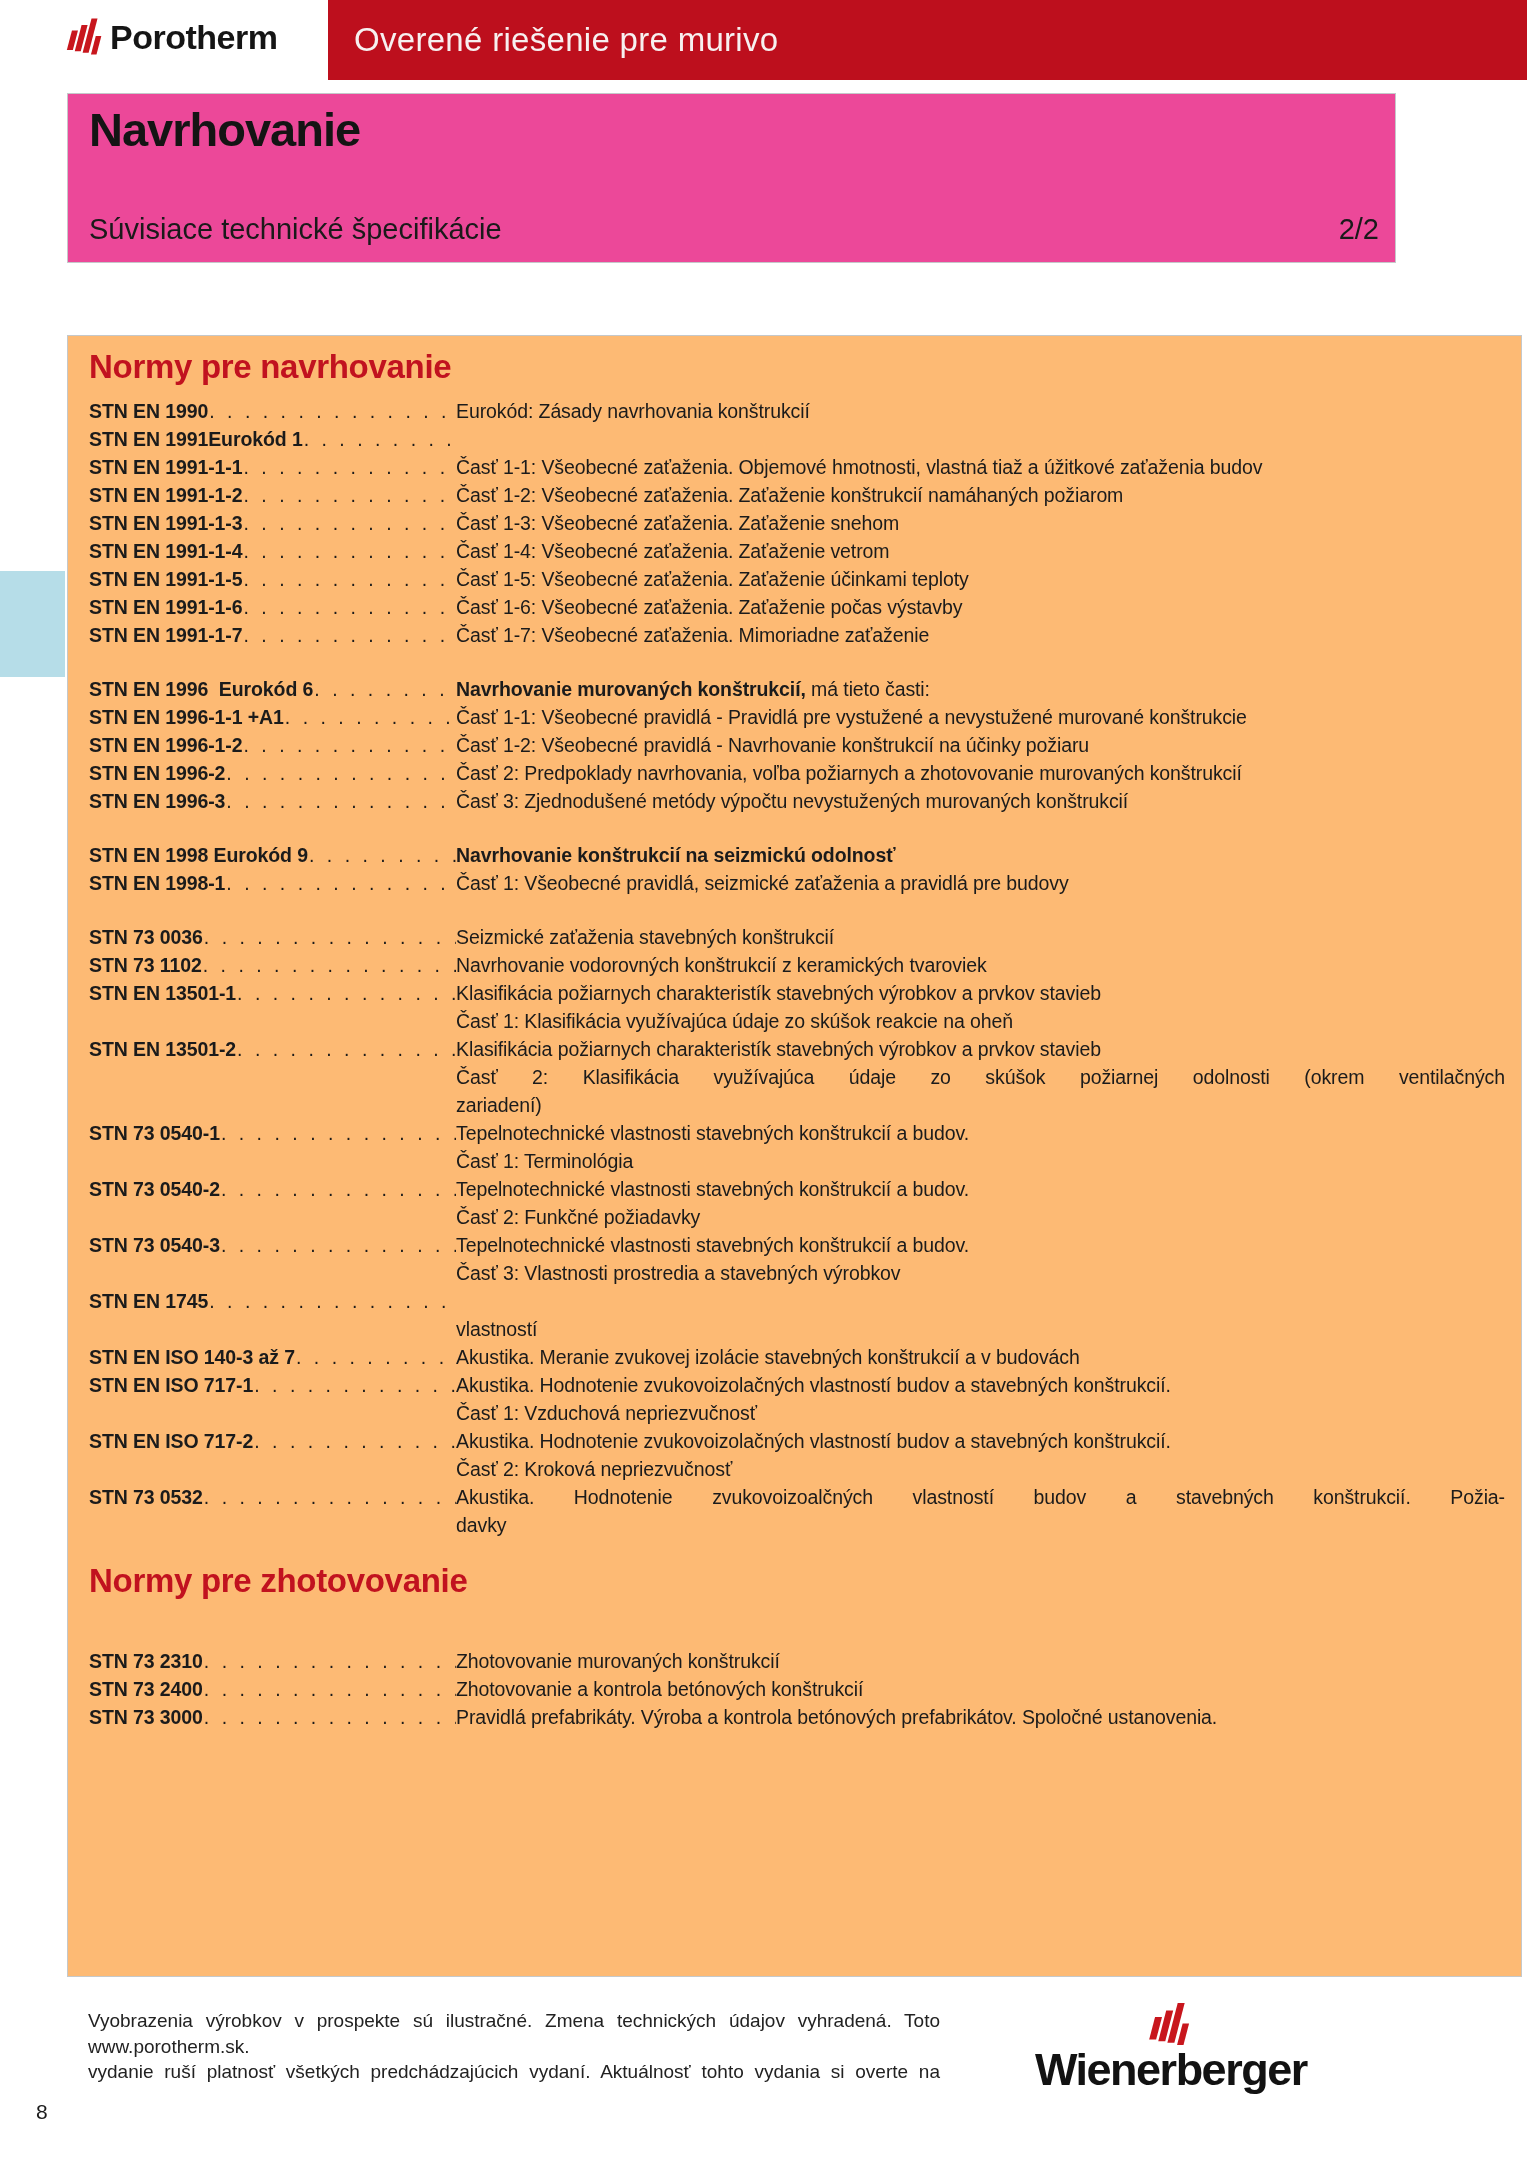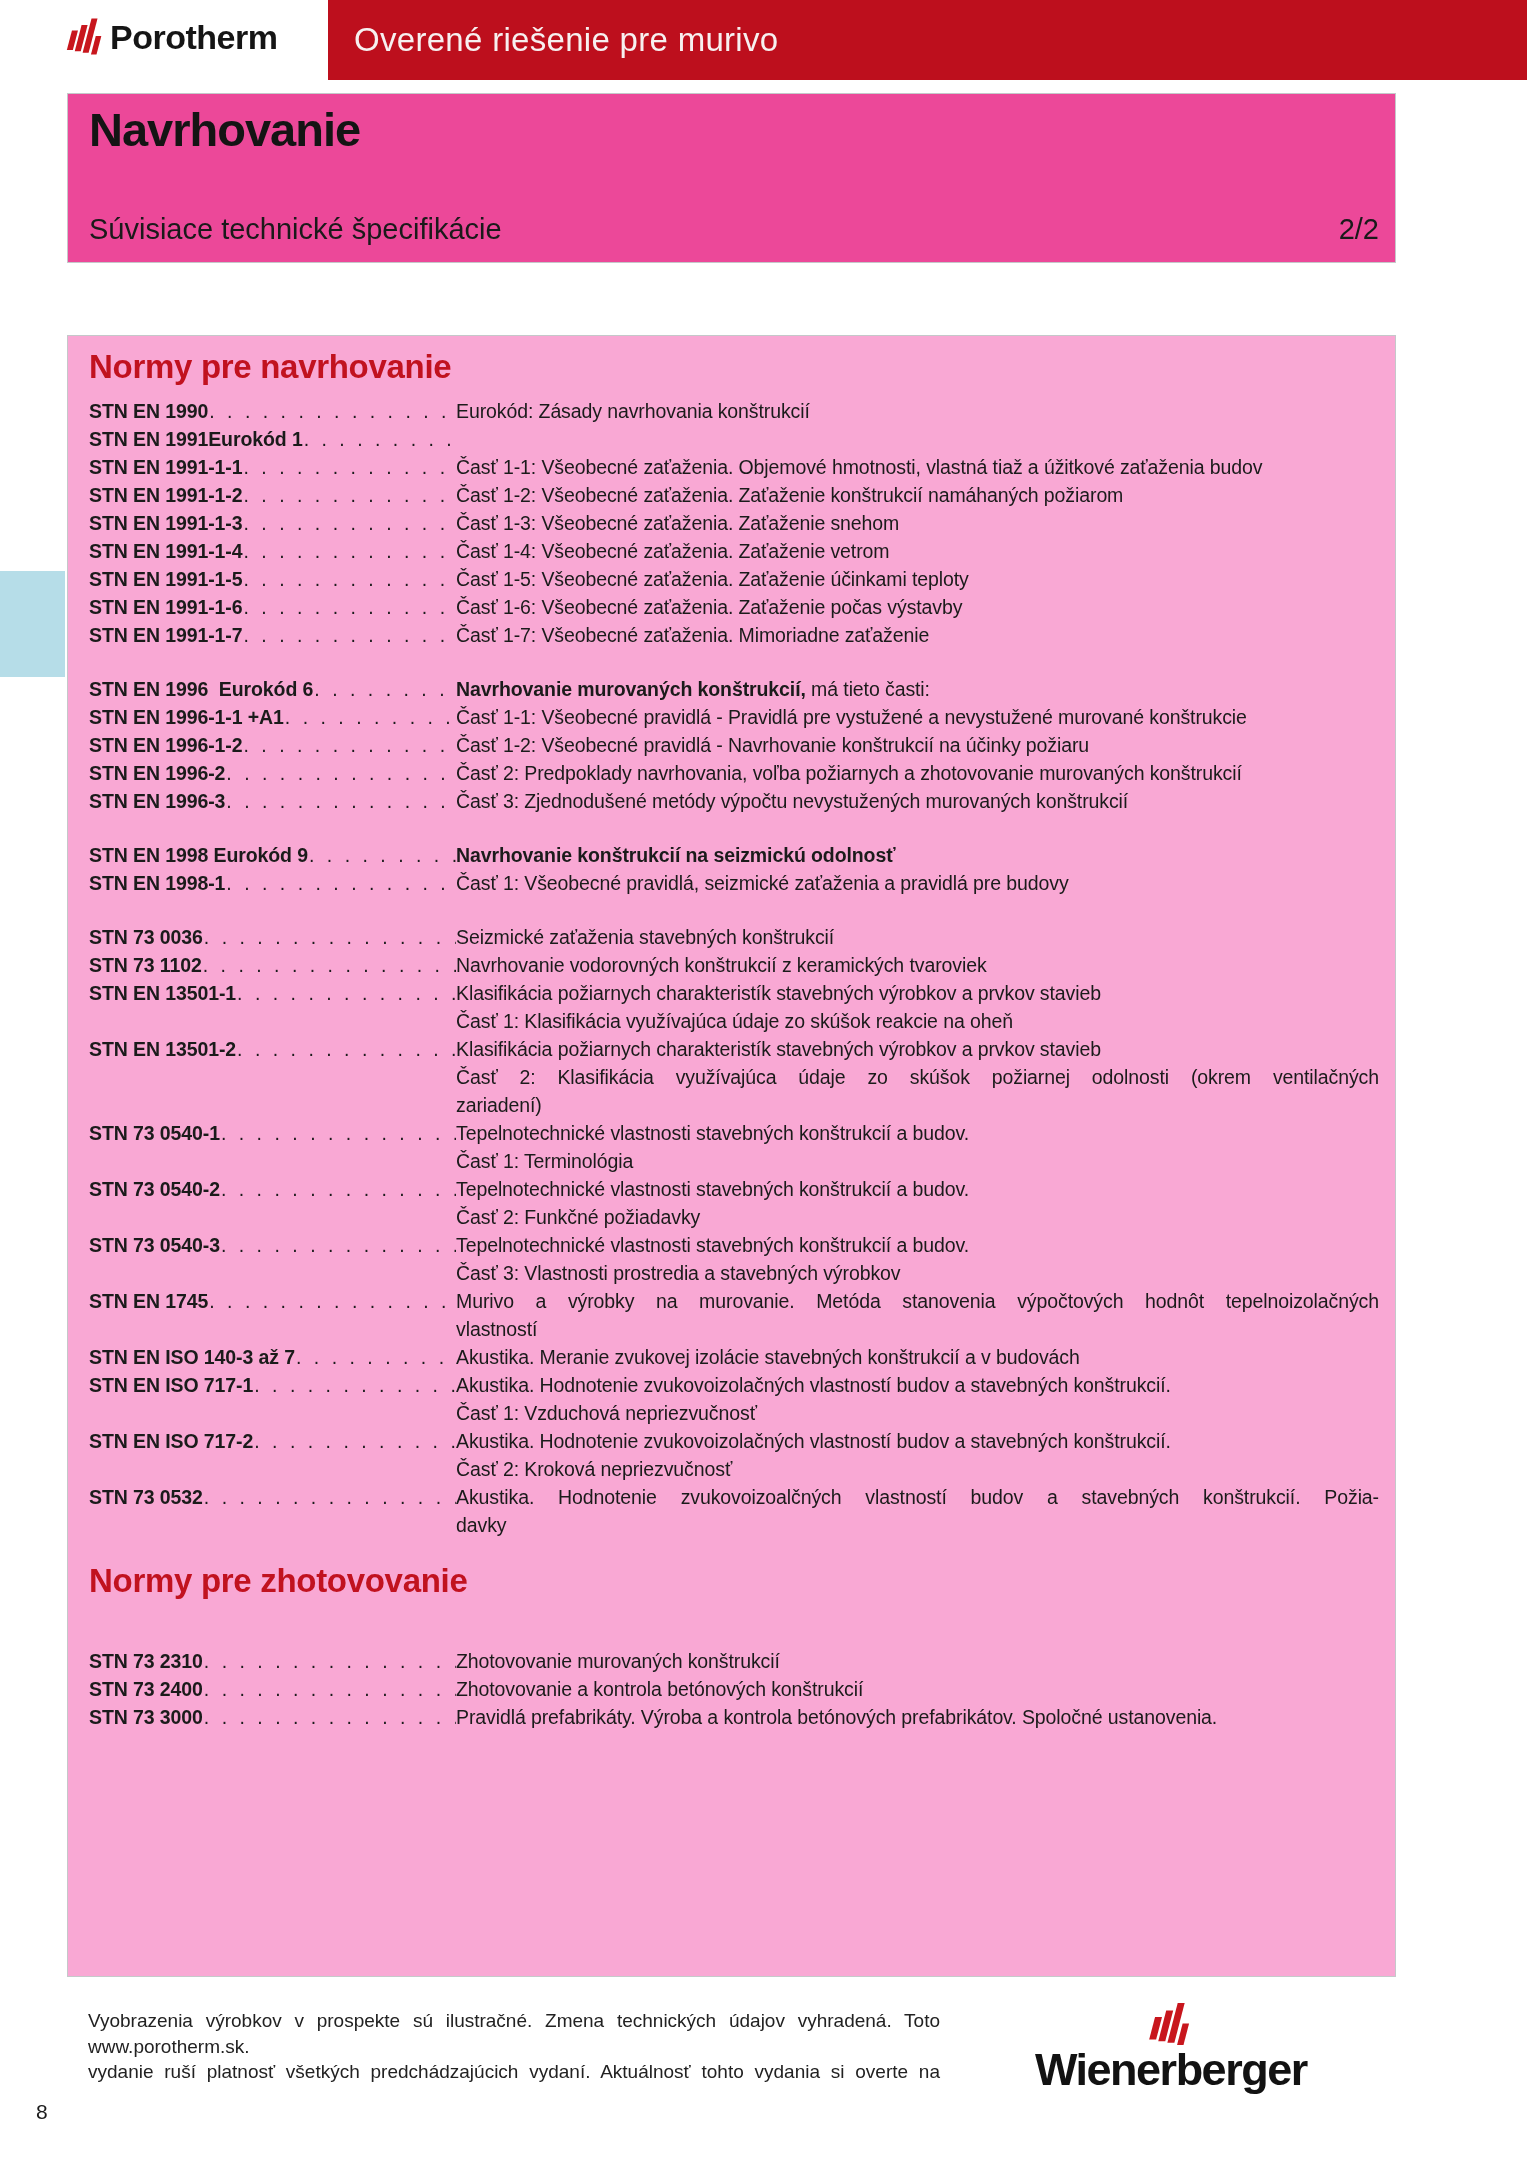--- a/index.html
+++ b/index.html
@@ -20,22 +20,22 @@
              border:1px solid var(--border_gray);box-sizing:border-box;background:#ec4899;}
   .doc-title{position:absolute;left:21px;top:8px;font-size:47px;font-weight:700;
              letter-spacing:-1px;color:#141414;}
   .subtitle-row{position:absolute;left:21px;right:16px;bottom:16px;display:flex;
                 justify-content:space-between;align-items:baseline;font-size:29px;color:#1a1a1a;}
 
   
   .side-tab{position:absolute;left:0;top:571px;width:65px;height:106px;background:var(--tab_blue);}
 
   
-  .norms-box{position:absolute;left:67px;top:335px;width:1329px;height:1642px;
-             border:1px solid var(--border_gray);box-sizing:border-box;background:#f9a8d4;
+  .norms-box{position:absolute;left:67px;top:335px;width:1455px;height:1642px;
+             border:1px solid var(--border_gray);box-sizing:border-box;background:#fdba74;
              padding:13px 16px 0 21px;overflow:hidden;}
   .section-heading{font-size:33px;font-weight:700;color:var(--heading_red);
                    line-height:36px;margin:0 0 12px 0;letter-spacing:-.3px;}
   .section-heading.second{margin-top:24px;margin-bottom:48px;}
   .group{margin:0;}
   .group + .group{margin-top:26px;}
   .row{display:flex;line-height:28px;font-size:19.5px;letter-spacing:-.1px;}
   .row-left{flex:none;width:367px;display:flex;overflow:hidden;}
   .code{font-weight:700;white-space:pre;}
   .dots{flex:1;overflow:hidden;white-space:nowrap;letter-spacing:3.5px;padding-left:1px;}
@@ -295,21 +295,20 @@
             <span class="code"></span>
             <span class="dots"></span>
           </span>
           <span class="desc"><span>Časť 3: Vlastnosti prostredia a stavebných výrobkov</span></span>
         </div>
         <div class="row">
           <span class="row-left">
             <span class="code">STN EN 1745</span>
             <span class="dots">. . . . . . . . . . . . . . . . . . . . . . . . . . . . . .</span>
           </span>
-          <span class="desc just"><span>Murivo a výrobky na murovanie. Metóda stanovenia výpočtových hodnôt tepelnoizolačných</span></span>
         </div>
         <div class="row">
           <span class="row-left">
             <span class="code"></span>
             <span class="dots"></span>
           </span>
           <span class="desc"><span>vlastností</span></span>
         </div>
         <div class="row">
           <span class="row-left">

